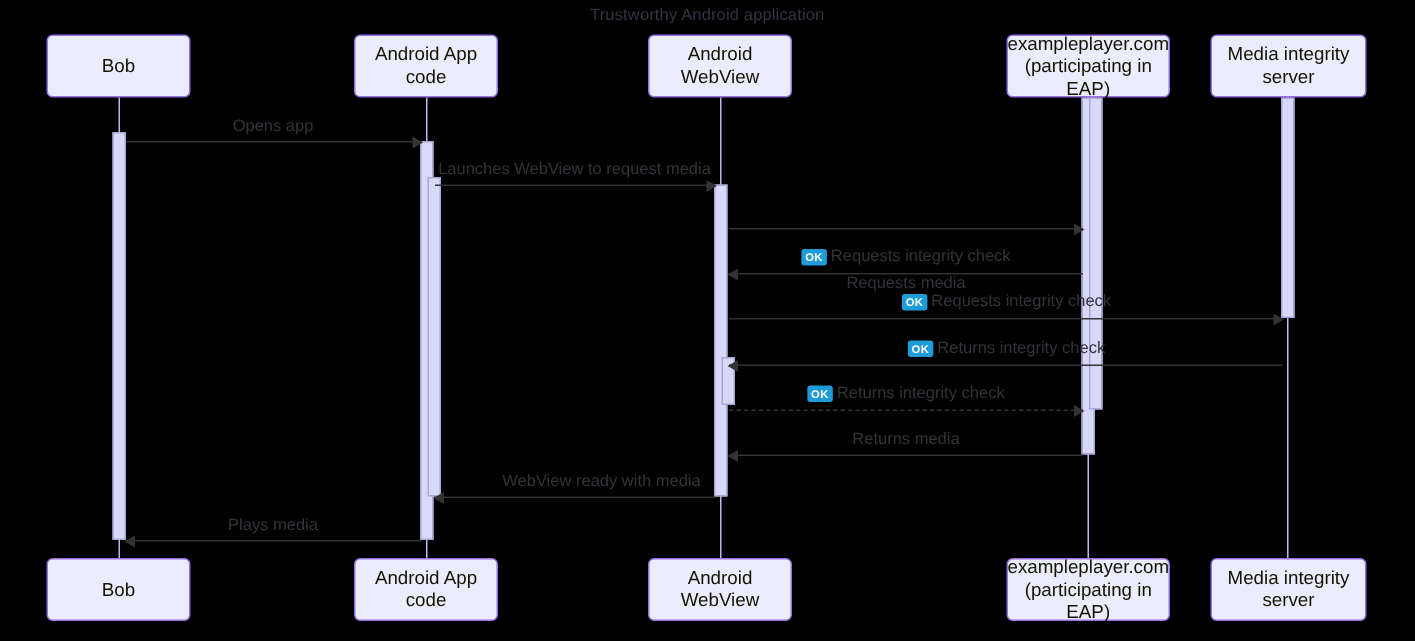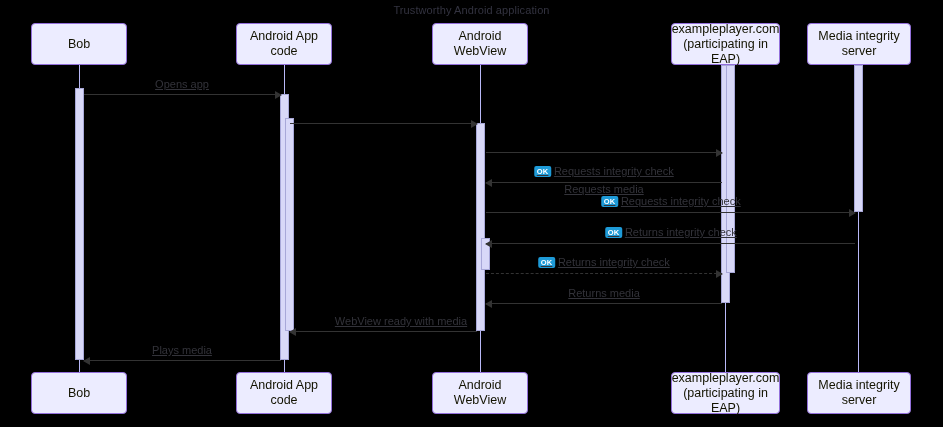--- a/index.html
+++ b/index.html
@@ -93,21 +93,20 @@
   
   .msg-label {
     position: absolute;
     font-size: 11px;
     color: #33333a;
     white-space: nowrap;
     display: flex;
     align-items: center;
     gap: 3px;
     transform: translateX(-50%);
-    text-decoration: underline;
   }
 
   
   .ok-badge {
     display: inline-block;
     background: #1e9bd8;
     color: #ffffff;
     font-size: 7.5px;
     font-weight: bold;
     line-height: 11px;
@@ -181,20 +180,23 @@
   <div class="msg" style="left:84px; top:94px; width:197px;">
     <span class="arrowhead right"></span>
   </div>
   <div class="msg-label" style="left:182px; top:78px;">
     <span>Opens app</span>
   </div>
 
   <div class="msg" style="left:290px; top:123px; width:187px;">
     <span class="arrowhead right"></span>
   </div>
+  <div class="msg-label" style="left:383px; top:107px;">
+    <span>Launches WebView to request media</span>
+  </div>
 
   <div class="msg" style="left:486px; top:152px; width:236px;">
     <span class="arrowhead right"></span>
   </div>
   <div class="msg-label" style="left:604px; top:136px;margin-top:47px;">
     <span>Requests media</span>
   </div>
 
   <div class="msg" style="left:486px; top:182px; width:236px;">
     <span class="arrowhead left"></span>

